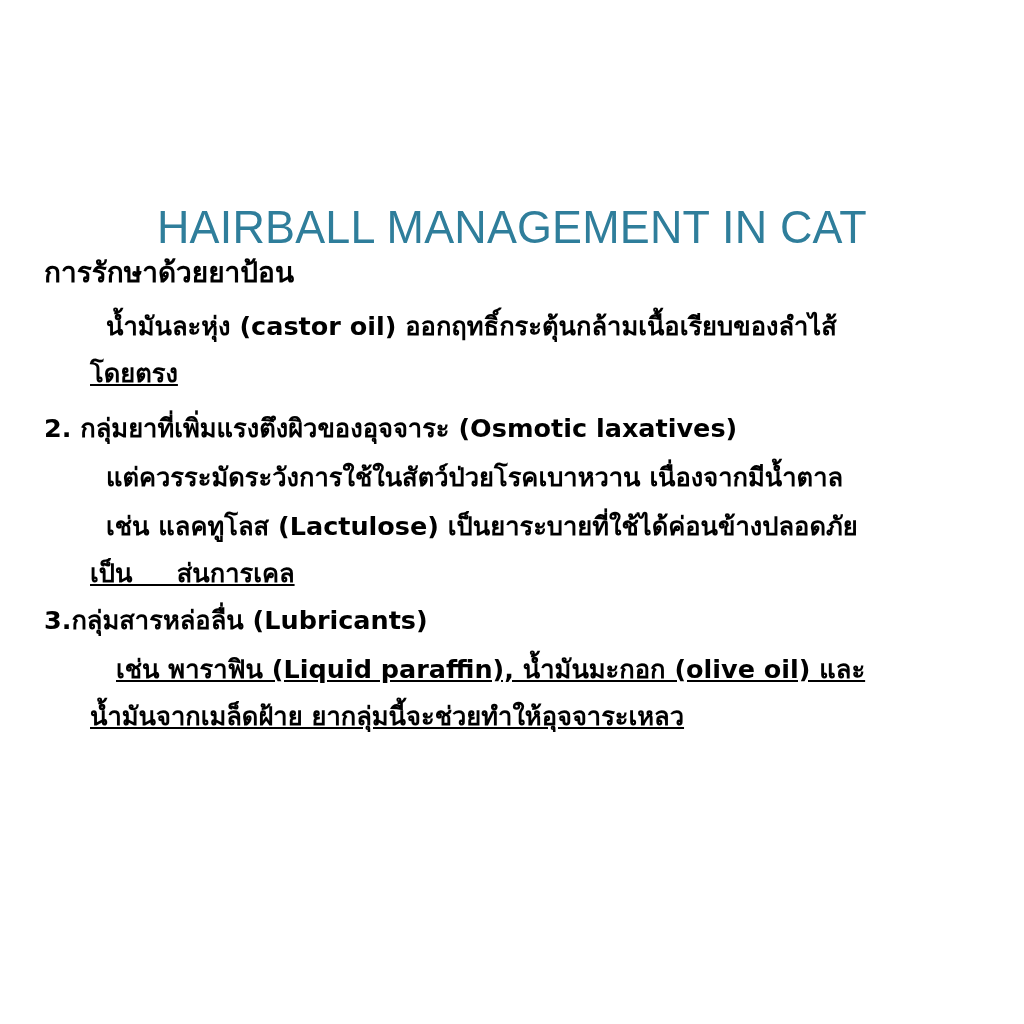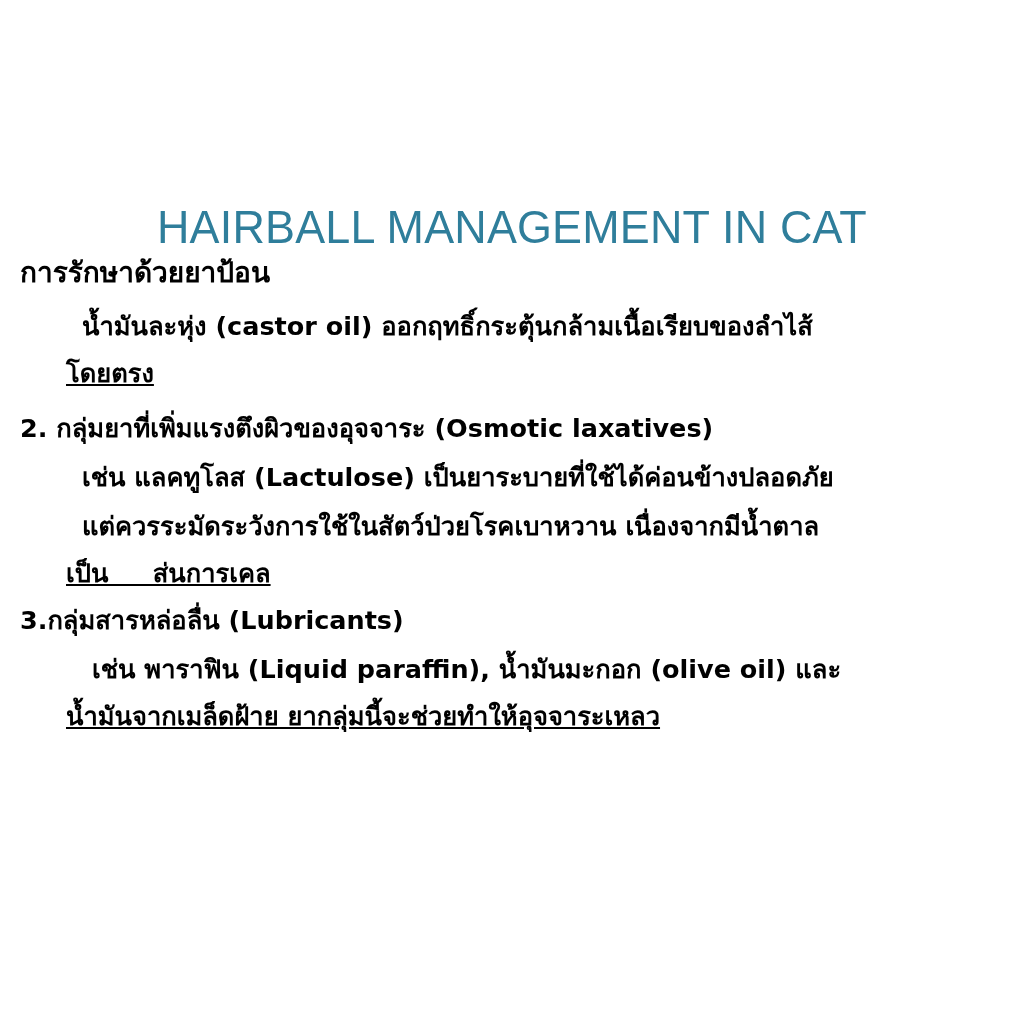--- a/index.html
+++ b/index.html
@@ -40,21 +40,21 @@
     letter-spacing: 0.2px;
     line-height: 1.02;
     white-space: nowrap;
     transform: scaleX(0.955);
     transform-origin: 50% 50%;
   }
 
   
   .body-block {
     position: absolute;
-    left: 20px;
+    left: 44px;
     top: 246px;
     width: 980px;
   }
 
   .line {
     font-family: "DejaVu Sans", "Liberation Sans", sans-serif;
     font-weight: 700;
     color: #000000;
     font-size: 25.5px;
     line-height: 49px;
@@ -63,21 +63,21 @@
   }
 
   .line.subhead {
     font-size: 28px;
     line-height: 54px;
     margin-bottom: 2px;
   }
 
   .line.indent-1 { padding-left: 0px; }
   .line.indent-3 { padding-left: 62px; }
-  .line.indent-4 { padding-left: 72px; }
+  .line.indent-4 { padding-left: 72px; text-decoration: underline; }
   .line.indent-5 { padding-left: 46px; }
 
   .line.tight { line-height: 45px; text-decoration: underline; }
   .line.gap-top { margin-top: 8px; }
 </style>
 </head>
 <body>
 
 <div class="slide">
 
@@ -87,23 +87,23 @@
 
     <div class="line subhead indent-1">การรักษาด้วยยาป้อน</div>
 
 
     <div class="line indent-3">น้ำมันละหุ่ง (castor oil) ออกฤทธิ์กระตุ้นกล้ามเนื้อเรียบของลำไส้</div>
 
     <div class="line indent-5 tight">โดยตรง</div>
 
     <div class="line indent-1 gap-top">2. กลุ่มยาที่เพิ่มแรงตึงผิวของอุจจาระ (Osmotic laxatives)</div>
 
+    <div class="line indent-3">แต่ควรระมัดระวังการใช้ในสัตว์ป่วยโรคเบาหวาน เนื่องจากมีน้ำตาล</div>
+
     <div class="line indent-3">เช่น แลคทูโลส (Lactulose) เป็นยาระบายที่ใช้ได้ค่อนข้างปลอดภัย</div>
-
-    <div class="line indent-3">แต่ควรระมัดระวังการใช้ในสัตว์ป่วยโรคเบาหวาน เนื่องจากมีน้ำตาล</div>
 
     <div class="line indent-5 tight">เป็น     ส่นการเคล</div>
 
     <div class="line indent-1">3.กลุ่มสารหล่อลื่น (Lubricants)</div>
 
     <div class="line indent-4">เช่น พาราฟิน (Liquid paraffin), น้ำมันมะกอก (olive oil) และ</div>
 
     <div class="line indent-5 tight">น้ำมันจากเมล็ดฝ้าย ยากลุ่มนี้จะช่วยทำให้อุจจาระเหลว</div>
 
   </div>

